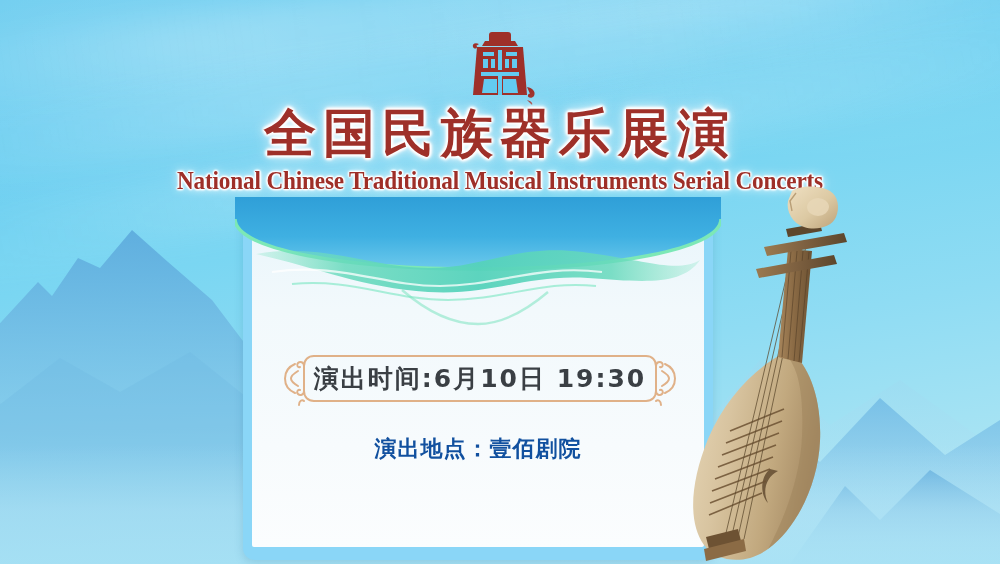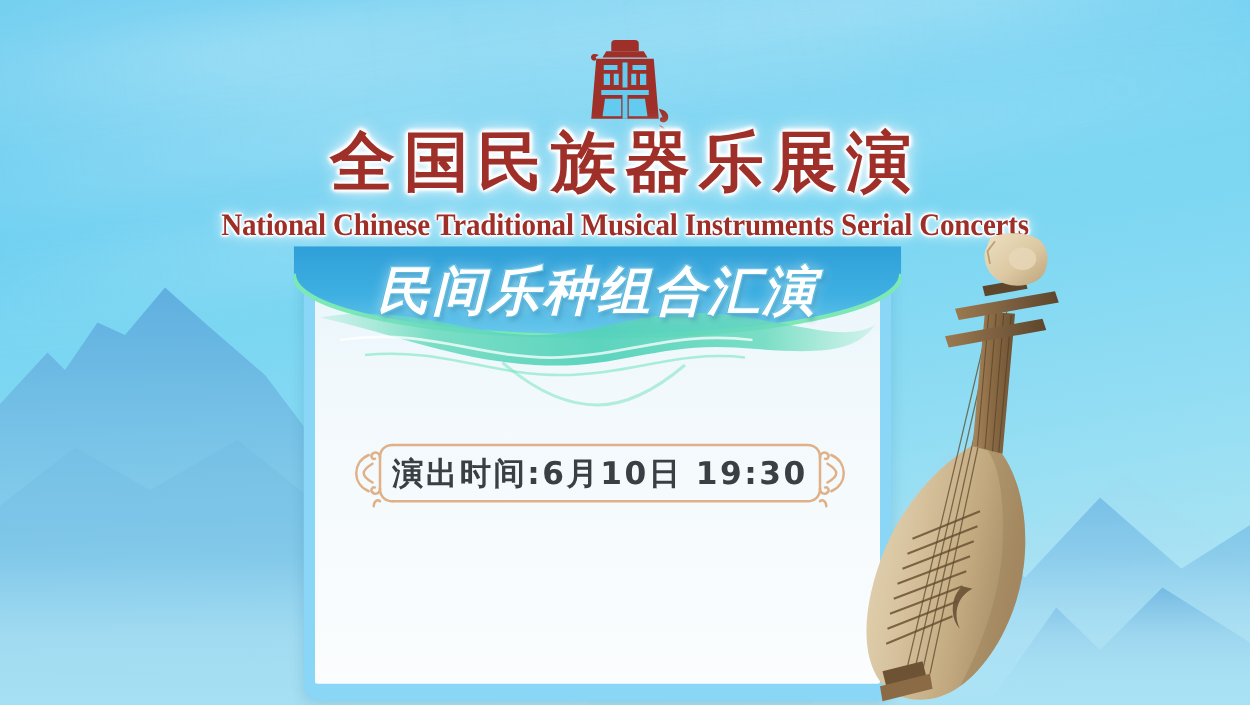--- a/index.html
+++ b/index.html
@@ -61,21 +61,21 @@
     height: 78px;
   }
   .logo svg { display: block; width: 100%; height: 100%; }
 
   
   .title-cn {
     position: absolute;
     left: 0; right: 0;
     top: 108px;
     text-align: center;
-    font-family: Liberation Mono, monospace;
+    font-family: Liberation Serif, serif;
     font-weight: 700;
     font-size: 52px;
     line-height: 1;
     letter-spacing: 7px;
     color: #9e3029;
     text-shadow:
       0 0 2px #fff, 0 0 2px #fff, 0 0 3px #fff, 0 0 5px #fff,
       2px 0 3px #fff, -2px 0 3px #fff, 0 2px 3px #fff, 0 -2px 3px #fff,
       0 0 10px rgba(255,255,255,0.95), 0 0 16px rgba(255,255,255,0.8);
     white-space: nowrap;
@@ -332,21 +332,20 @@
       </defs>
       <path d="M4,16 C70,4 120,30 176,30 C232,30 264,6 330,14 C390,21 424,36 448,22
                C430,48 392,44 336,40 C274,36 240,58 176,54 C112,50 66,30 4,16 Z" fill="url(#ribG)"></path>
       <path d="M20,34 C88,24 130,48 188,48 C246,48 286,26 350,34" fill="none" stroke="#ffffff" stroke-opacity="0.75" stroke-width="2.2"></path>
       <path d="M40,46 C100,40 140,62 196,62 C252,62 290,42 344,48" fill="none" stroke="#8fe9cc" stroke-opacity="0.75" stroke-width="2"></path>
       <path d="M150,52 C180,78 206,86 226,86 C246,86 270,76 296,54" fill="none" stroke="#7ce3c0" stroke-opacity="0.55" stroke-width="2.4"></path>
     </svg>
   </div>
 
   <div class="subtitle">
-    <div class="subtitle-line subtitle-main">民间乐种组合汇演</div>
   </div>
 
   <div class="date-box">
     <div class="frame">
       <svg viewBox="0 0 404 63">
         <g fill="none" stroke="#e0b188" stroke-width="2" stroke-linecap="round">
 
           <path d="M36,9 H368 C374,9 378,13 378,19"></path>
           <path d="M36,54 H368 C374,54 378,50 378,44"></path>
           <path d="M36,9 C30,9 26,13 26,19"></path>
@@ -365,20 +364,21 @@
           <path d="M378,44 C378,48 382,49 384,47 C386,45 384,42 382,43"></path>
           <path d="M387,17 C394,20 397,26 397,31.5 C397,37 394,43 387,46"></path>
           <path d="M384,24 C389,27 391,30 391,31.5 C391,33 389,36 384,39"></path>
           <path d="M383,58 C383,54 380,52 378,54"></path>
         </g>
       </svg>
     </div>
     <div class="date-text">演出时间:6月10日 19:30</div>
   </div>
 
+  <div class="venue">演出地点：壹佰剧院</div>
 
   <div class="pipa">
     <svg viewBox="0 0 220 379">
       <defs>
         <linearGradient id="bodyG" x1="0" y1="0" x2="1" y2="0.3">
           <stop offset="0%" stop-color="#e6d6b6"></stop>
           <stop offset="35%" stop-color="#d8c4a0"></stop>
           <stop offset="72%" stop-color="#c2a97f"></stop>
           <stop offset="100%" stop-color="#a88d66"></stop>
         </linearGradient>

